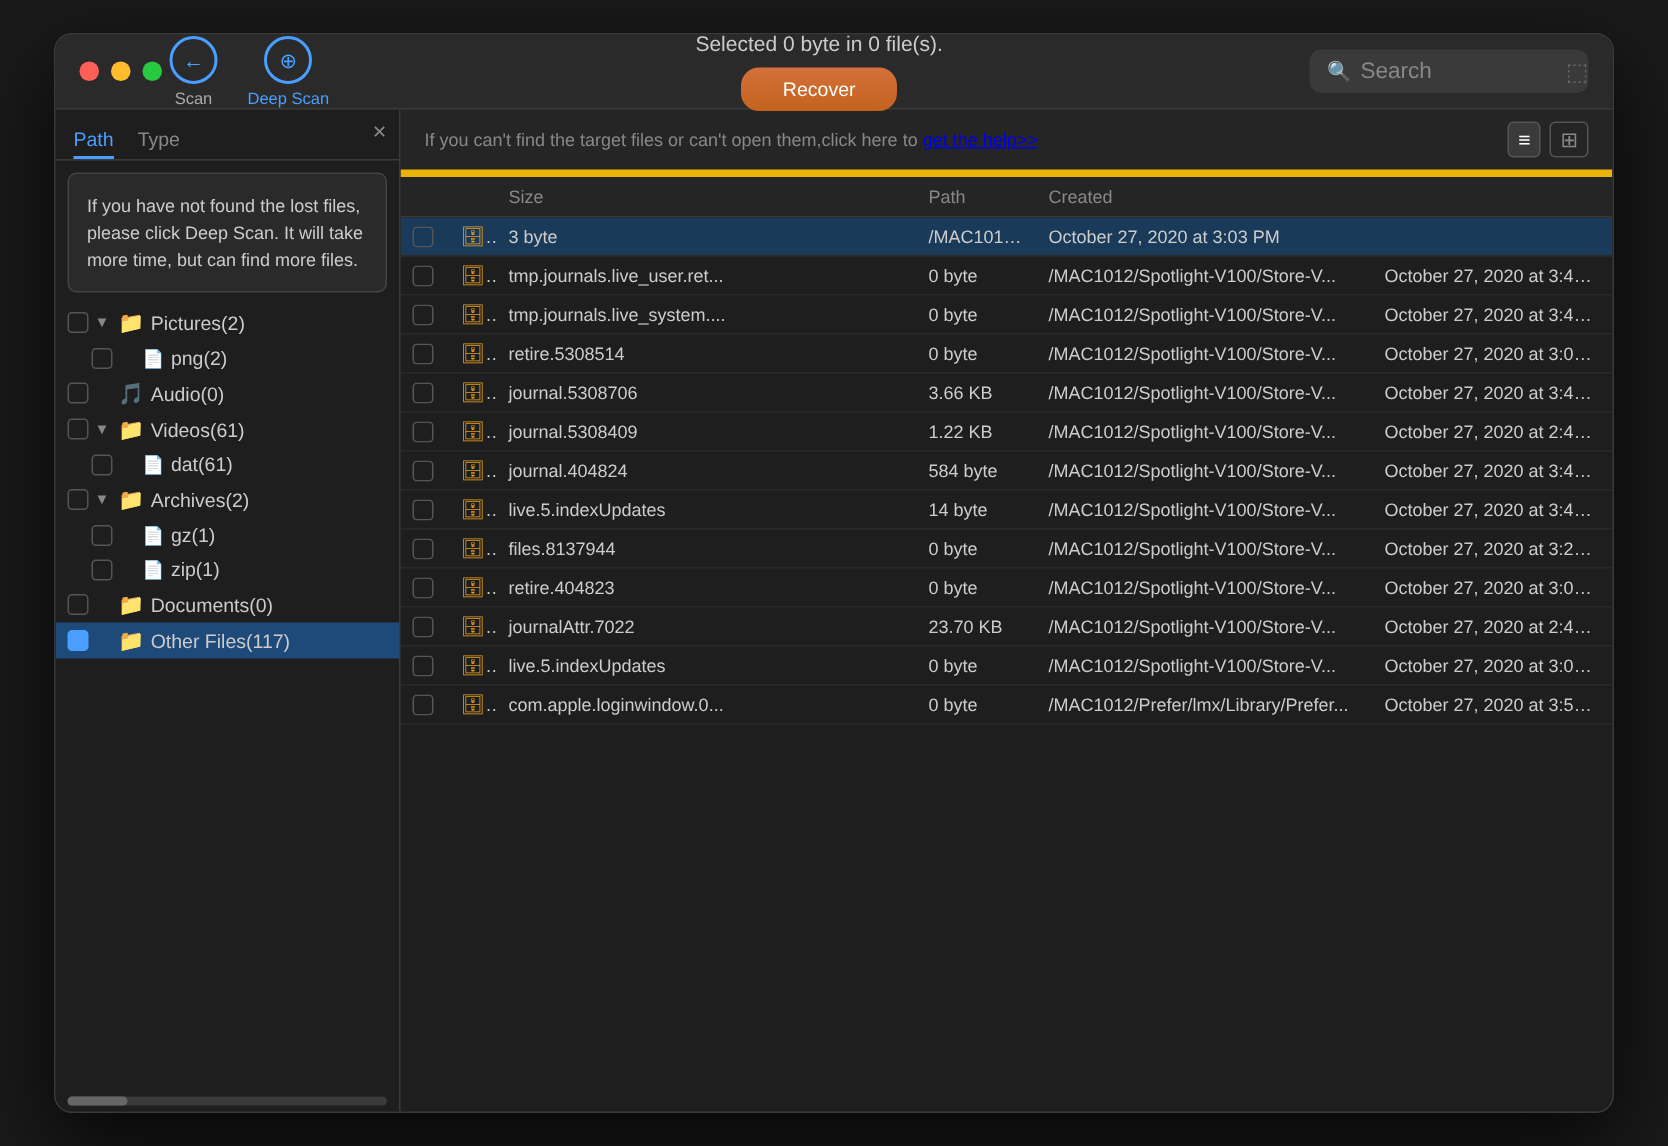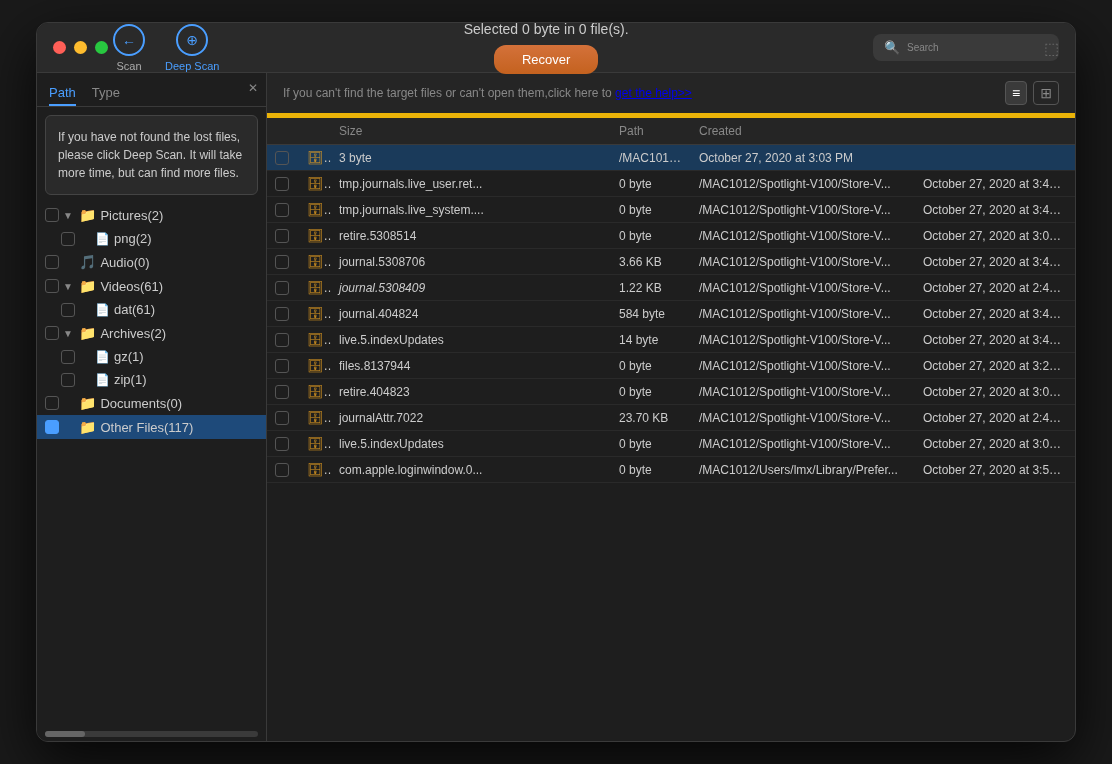--- a/index.html
+++ b/index.html
@@ -109,21 +109,21 @@
       padding: 6px 12px;
       gap: 6px;
       min-width: 180px;
     }
     .search-box .search-icon { color: #888; font-size: 13px; }
     .search-box input {
       background: none;
       border: none;
       outline: none;
       color: #ccc;
-      font-size: 10px;
+      font-size: 15px;
       width: 140px;
     }
     .search-box input::placeholder { color: #888; }
     .window-icon {
       position: absolute;
       right: 16px;
       top: 50%;
       transform: translateY(-50%);
       color: #666;
       font-size: 16px;
@@ -430,21 +430,21 @@
     <div class="col" style="overflow:hidden;text-overflow:ellipsis;white-space:nowrap;">journal.5308706</div>
     <div class="col">3.66 KB</div>
     <div class="col" style="overflow:hidden;text-overflow:ellipsis;white-space:nowrap;">/MAC1012/Spotlight-V100/Store-V...</div>
     <div class="col">October 27, 2020 at 3:48 PM</div>
   </div>
           <div class="table-row">
     <div class="col">
               <div style="width:14px;height:14px;border:1px solid #555;border-radius:3px;"></div>
             </div>
     <div class="col"><span style="color:#e8a020;font-size:13px;">🗄</span></div>
-    <div class="col" style="overflow:hidden;text-overflow:ellipsis;white-space:nowrap;font-style:italic;">journal.5308409</div>
+    <div class="col" style="overflow:hidden;text-overflow:ellipsis;white-space:nowrap;">journal.5308409</div>
     <div class="col">1.22 KB</div>
     <div class="col" style="overflow:hidden;text-overflow:ellipsis;white-space:nowrap;">/MAC1012/Spotlight-V100/Store-V...</div>
     <div class="col">October 27, 2020 at 2:48 PM</div>
   </div>
           <div class="table-row">
     <div class="col">
               <div style="width:14px;height:14px;border:1px solid #555;border-radius:3px;"></div>
             </div>
     <div class="col"><span style="color:#e8a020;font-size:13px;">🗄</span></div>
     <div class="col" style="overflow:hidden;text-overflow:ellipsis;white-space:nowrap;">journal.404824</div>
@@ -502,19 +502,19 @@
     <div class="col" style="overflow:hidden;text-overflow:ellipsis;white-space:nowrap;">/MAC1012/Spotlight-V100/Store-V...</div>
     <div class="col">October 27, 2020 at 3:03 PM</div>
   </div>
           <div class="table-row">
     <div class="col">
               <div style="width:14px;height:14px;border:1px solid #555;border-radius:3px;"></div>
             </div>
     <div class="col"><span style="color:#e8a020;font-size:13px;">🗄</span></div>
     <div class="col" style="overflow:hidden;text-overflow:ellipsis;white-space:nowrap;">com.apple.loginwindow.0...</div>
     <div class="col">0 byte</div>
-    <div class="col" style="overflow:hidden;text-overflow:ellipsis;white-space:nowrap;">/MAC1012/Users/lmx/Library/Prefer...</div>
+    <div class="col" style="overflow:hidden;text-overflow:ellipsis;white-space:nowrap;">/MAC1012/Prefer/lmx/Library/Prefer...</div>
     <div class="col">October 27, 2020 at 3:51 PM</div>
   </div>
         </div>
     </div>
   </div>
 </div>
 
 </body></html>

